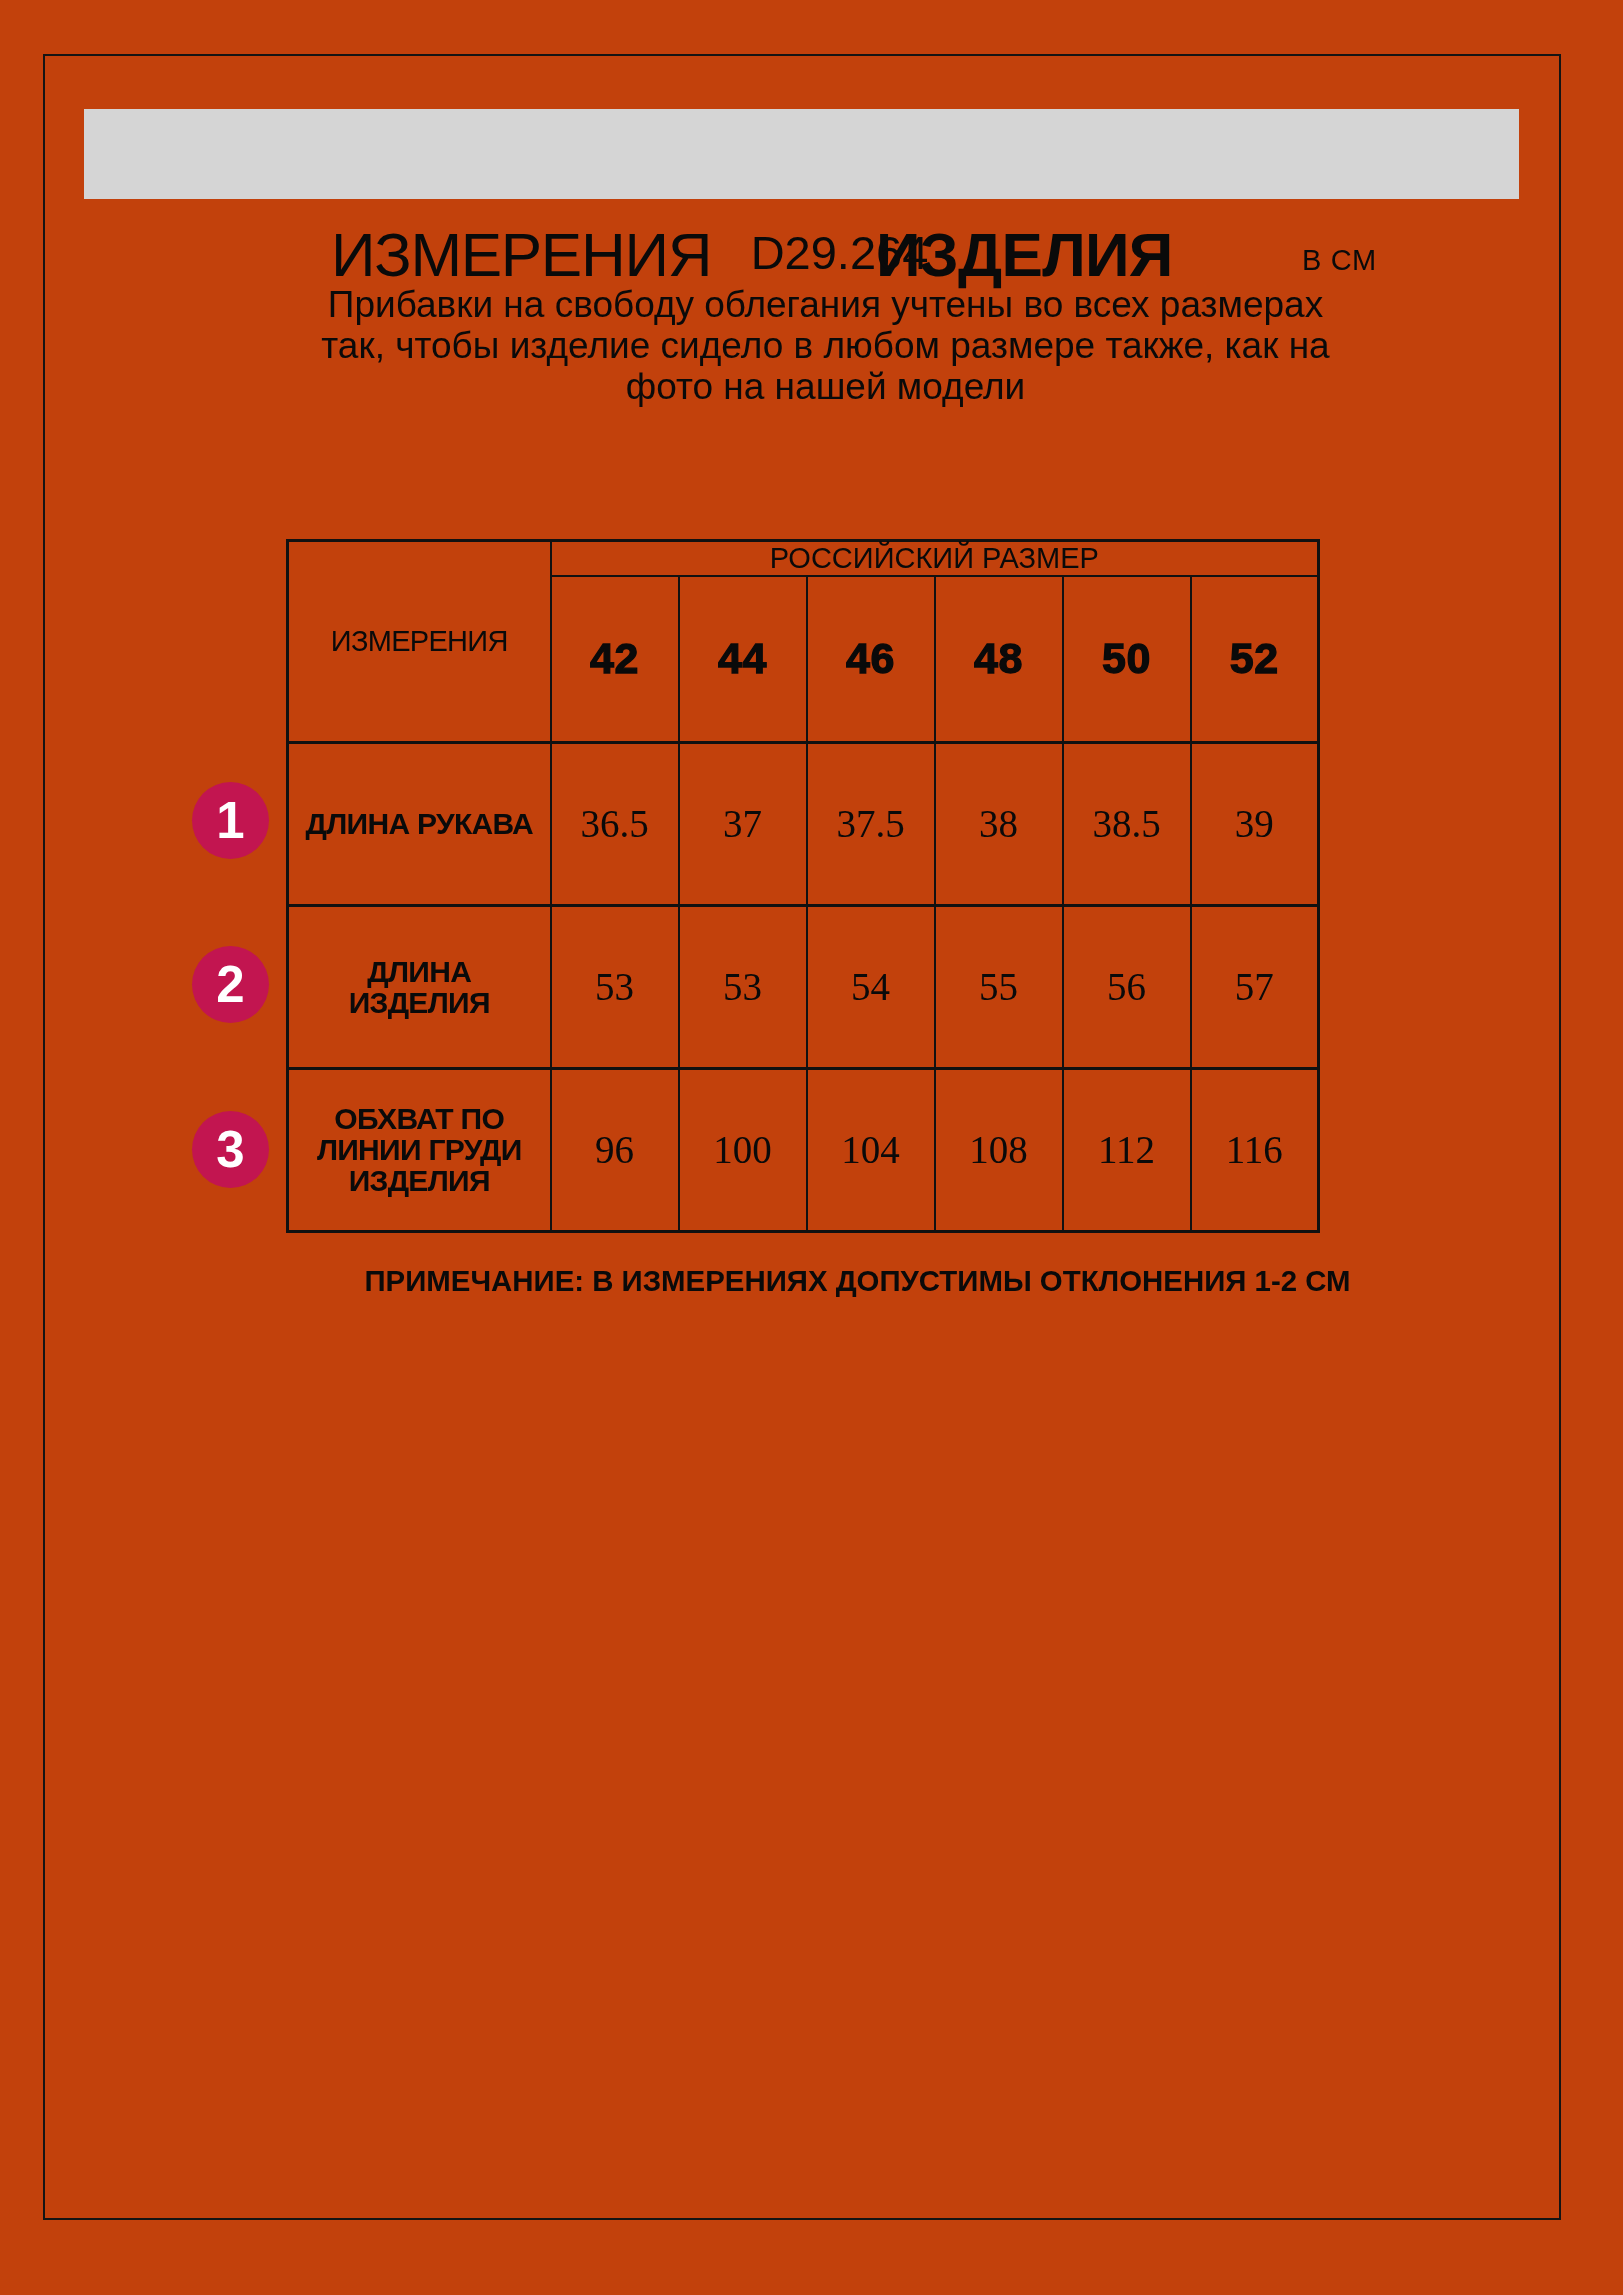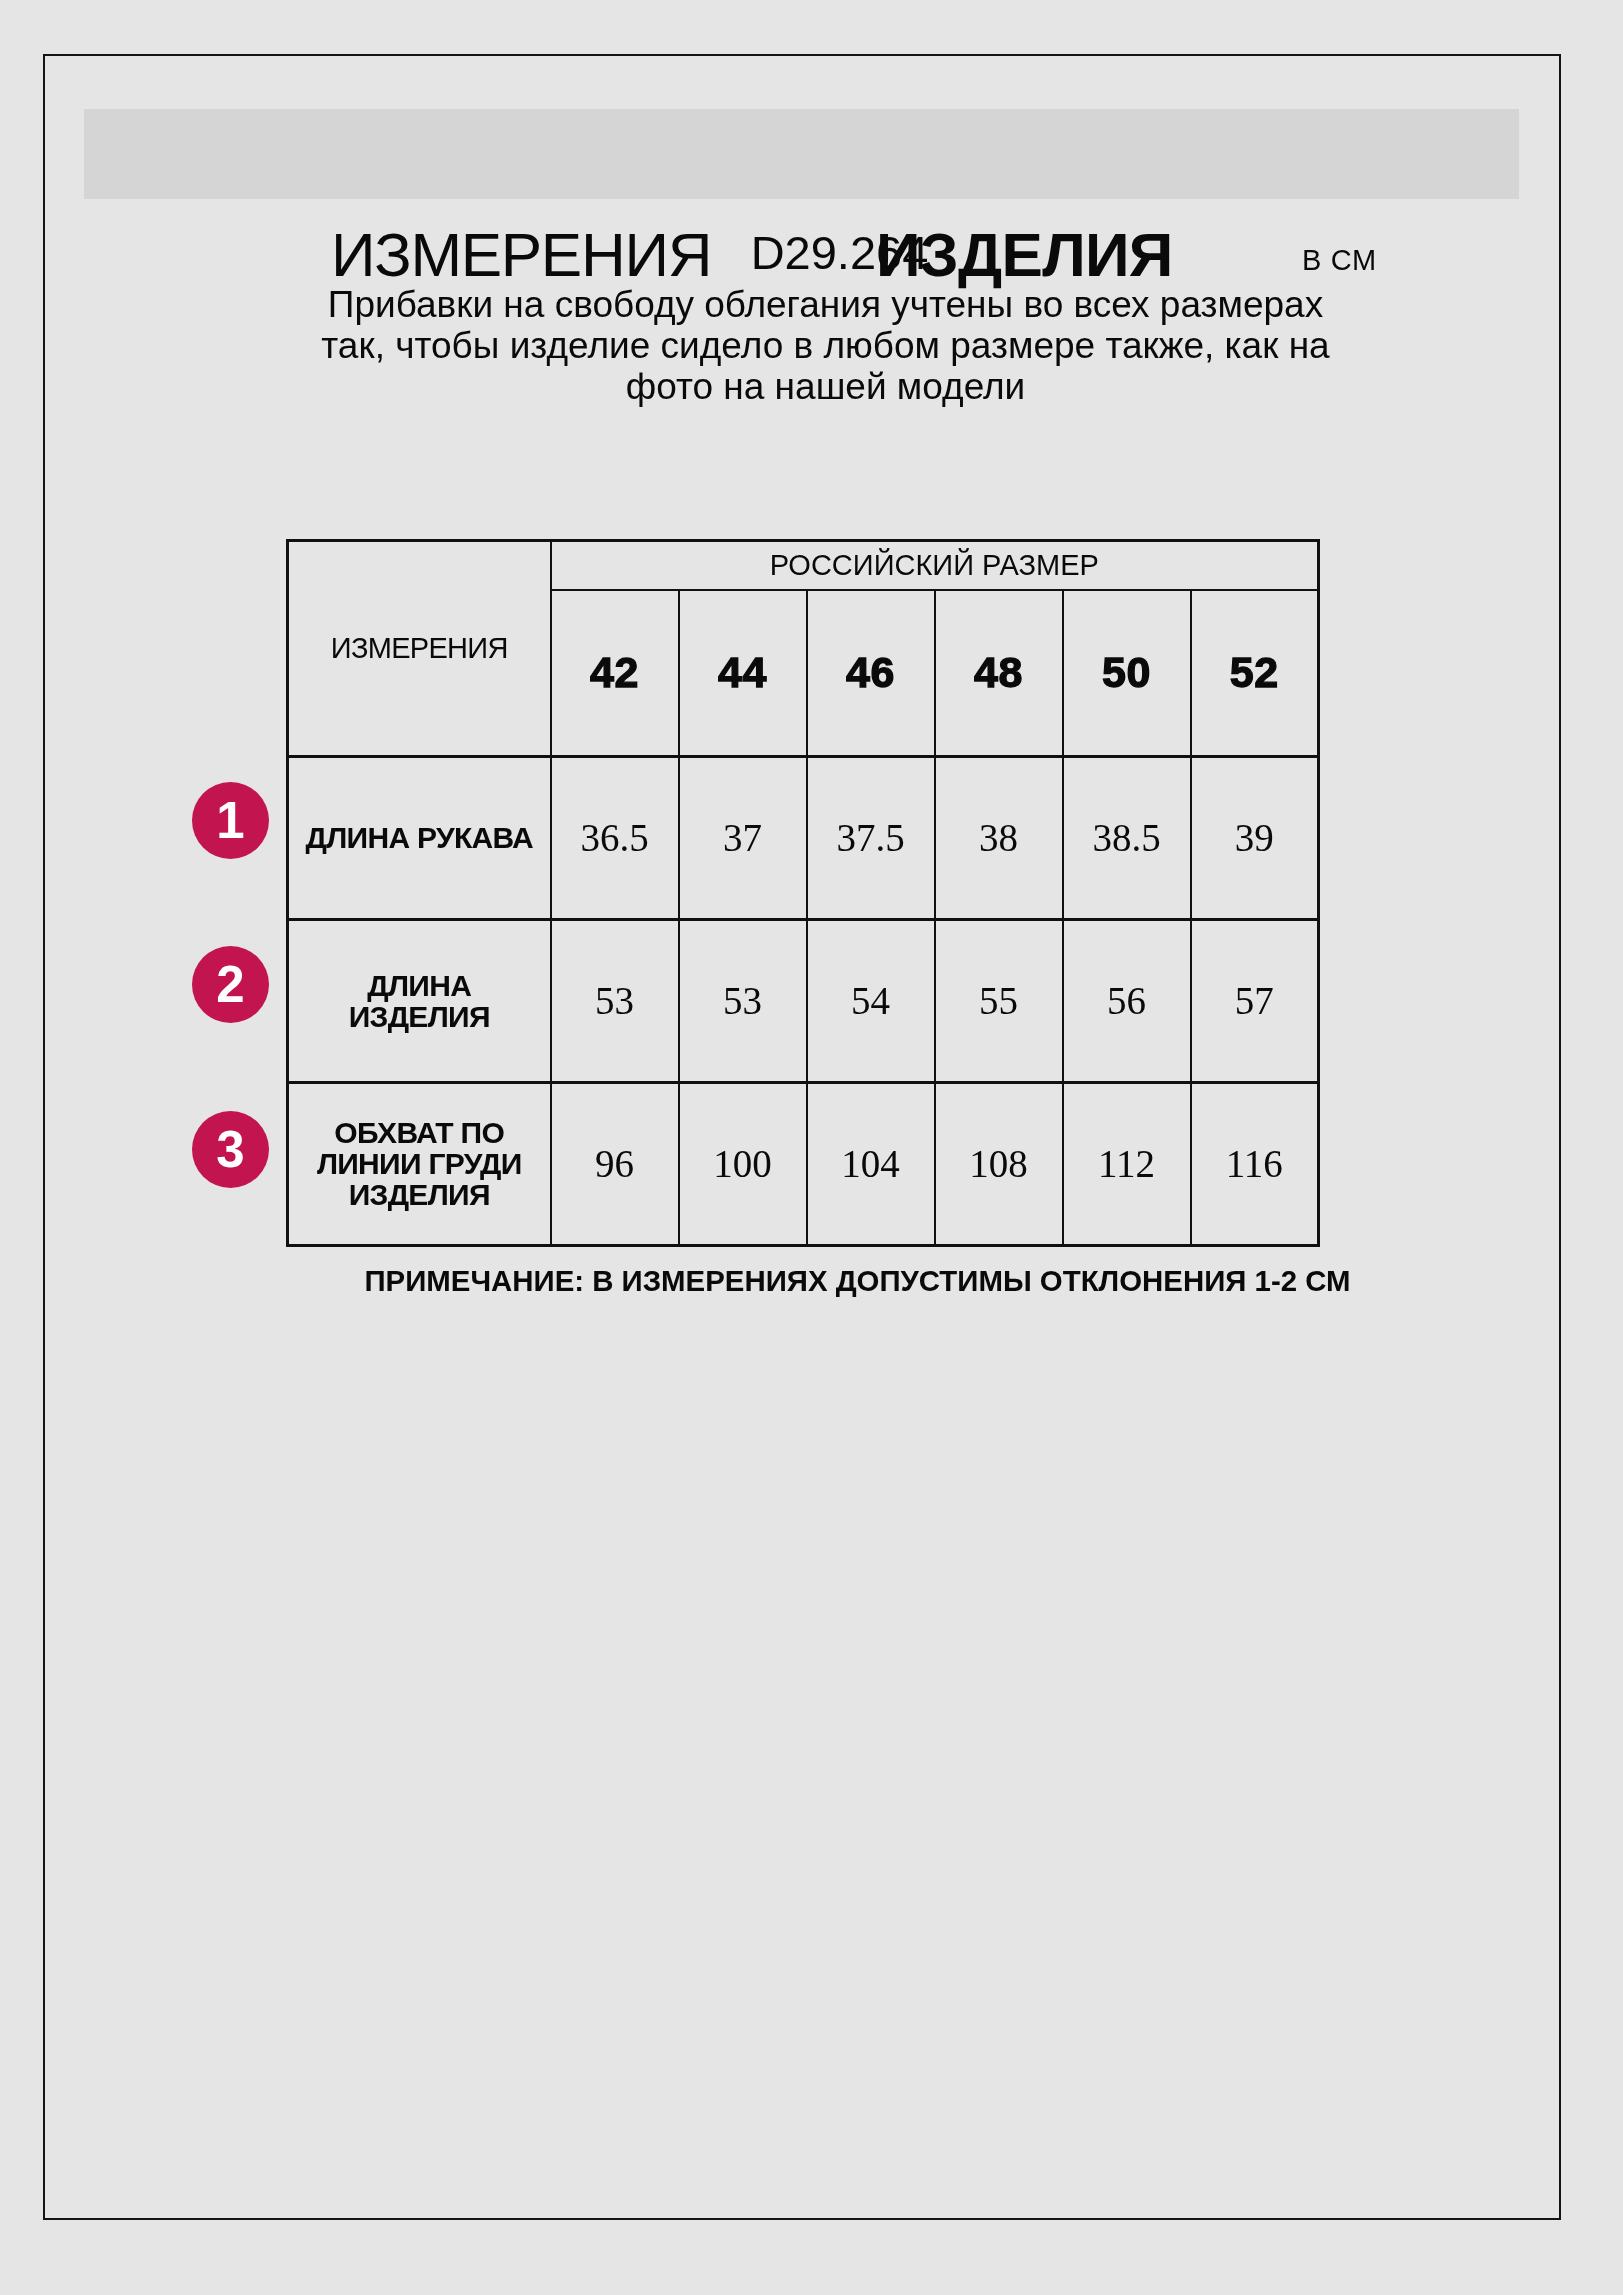--- a/index.html
+++ b/index.html
@@ -6,21 +6,21 @@
     margin: 0;
     padding: 0;
     background: #ffffff;
     font-family: "Liberation Sans", "DejaVu Sans", sans-serif;
     color: #0a0a0a;
   }
   .page {
     position: relative;
     width: 1623px;
     height: 2295px;
-    background: #e5e5e5;
+    background: #c2410c;
     overflow: hidden;
   }
   .frame {
     position: absolute;
     left: 43px;
     top: 54px;
     width: 1518px;
     height: 2166px;
     border: 2.6px solid #141414;
     box-sizing: border-box;
@@ -63,21 +63,21 @@
   table.size-table {
     position: absolute;
     left: 286px;
     top: 539px;
     border-collapse: collapse;
     table-layout: fixed;
     border: 3.3px solid #111111;
   }
   table.size-table td {
     border: 2px solid #111111;
-    padding: 7px 13px;
+    padding: 0 13px;
     text-align: center;
     vertical-align: middle;
     box-sizing: border-box;
   }
   tr.group-row { height: 35px; }
   tr.sizes-row { height: 166px; }
   tr.data-row  { height: 163px; }
   td.group-header {
     font-size: 29px;
     letter-spacing: 0px;

